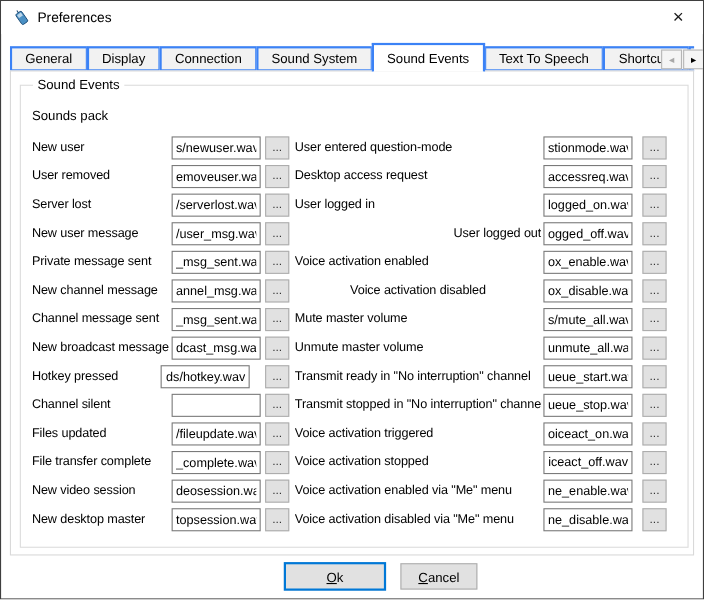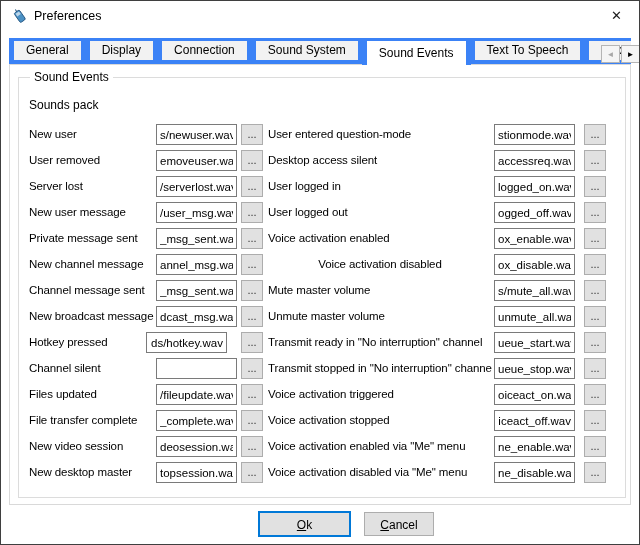--- a/index.html
+++ b/index.html
@@ -5,21 +5,21 @@
   html,body{margin:0;padding:0;}
   body{width:640px;height:545px;font-family:"Liberation Sans",sans-serif;-webkit-font-smoothing:antialiased;}
   .window{position:relative;width:638px;height:543px;background:#ffffff;border:1px solid #3f3f3f;overflow:hidden;}
   
   .titlebar{position:absolute;left:0;top:0;width:100%;height:30px;background:#ffffff;}
   .app-icon{position:absolute;left:10px;top:7px;width:16px;height:16px;}
   .title{position:absolute;left:33px;top:0;line-height:30px;font-size:12.5px;color:#000;}
   .close-btn{position:absolute;right:0;top:0;width:45px;height:30px;text-align:center;line-height:30px;font-size:13px;color:#1a1a1a;cursor:default;}
   
   .tabstrip{position:absolute;left:8px;top:37px;width:622px;height:27px;display:flex;align-items:flex-end;overflow:hidden;}
-  .tab{height:19px;line-height:19px;padding:0 12px;background:#f2f2f2;border:5px solid #3b82f6;font-size:12px;color:#000;white-space:nowrap;margin-right:-1px;z-index:1;}
+  .tab{height:19px;line-height:19px;padding:0 12px;background:#f2f2f2;border:2px solid #3b82f6;font-size:12px;color:#000;white-space:nowrap;margin-right:-1px;z-index:1;}
   .tab.active{height:24px;line-height:24px;background:#ffffff;border-bottom:1px solid #ffffff;margin-bottom:-1px;z-index:3;}
   .tab-scroll{position:absolute;top:44px;width:19px;height:18px;background:#f5f5f5;border:1px solid #b5b5b5;font-size:8px;text-align:center;line-height:17px;z-index:6;padding:0;}
   .tab-scroll.left{left:600px;color:#a8a8a8;}
   .tab-scroll.right{left:620px;color:#000;}
   
   .pane{position:absolute;left:8px;top:63px;width:620px;height:439px;background:#ffffff;border:1px solid #d9d9d9;z-index:2;}
   .groupbox{position:absolute;left:8px;top:12px;width:606px;height:419px;border:1px solid #dcdcdc;}
   .group-legend{position:absolute;left:11px;top:-8px;background:#ffffff;padding:0 4px;font-size:12px;color:#000;}
   .sp-label{position:absolute;left:19px;top:30px;height:20px;line-height:20px;font-size:12px;color:#000;}
   .combo{position:absolute;left:86px;top:30px;width:70px;height:21px;box-sizing:border-box;border:1px solid #7a7a7a;background:#f0f0f0;font-size:12px;line-height:19px;padding-left:6px;cursor:default;}
@@ -108,27 +108,27 @@
         <button class="browse-btn" style="left: 231px; top: 345px;">...</button>
         <div class="row-label" style="left: 19px; top: 371px; width: 126px;">New video session</div>
         <input class="row-input" value="deosession.wav" style="left: 146px; top: 371px;">
         <button class="browse-btn" style="left: 231px; top: 371px;">...</button>
         <div class="row-label" style="left: 19px; top: 397px; width: 126px;">New desktop master</div>
         <input class="row-input" value="topsession.wav" style="left: 146px; top: 397px;">
         <button class="browse-btn" style="left: 231px; top: 397px;">...</button>
         <div class="row-label" style="left: 258px; top: 59px; width: 224px;">User entered question-mode</div>
         <input class="row-input" value="stionmode.wav" style="left: 484px; top: 59px;">
         <button class="browse-btn" style="left: 574px; top: 59px;">...</button>
-        <div class="row-label" style="left: 258px; top: 85px; width: 224px;">Desktop access silent</div>
+        <div class="row-label" style="left: 258px; top: 85px; width: 224px;">Desktop access request</div>
         <input class="row-input" value="accessreq.wav" style="left: 484px; top: 85px;">
         <button class="browse-btn" style="left: 574px; top: 85px;">...</button>
         <div class="row-label" style="left: 258px; top: 111px; width: 224px;">User logged in</div>
         <input class="row-input" value="logged_on.wav" style="left: 484px; top: 111px;">
         <button class="browse-btn" style="left: 574px; top: 111px;">...</button>
-        <div class="row-label" style="left: 258px; top: 137px; width: 224px;">User logged out</div>
+        <div class="row-label" style="left: 258px; top: 137px; width: 224px; text-align: right;">User logged out</div>
         <input class="row-input" value="ogged_off.wav" style="left: 484px; top: 137px;">
         <button class="browse-btn" style="left: 574px; top: 137px;">...</button>
         <div class="row-label" style="left: 258px; top: 163px; width: 224px;">Voice activation enabled</div>
         <input class="row-input" value="ox_enable.wav" style="left: 484px; top: 163px;">
         <button class="browse-btn" style="left: 574px; top: 163px;">...</button>
         <div class="row-label" style="left: 258px; top: 189px; width: 224px; text-align: center;">Voice activation disabled</div>
         <input class="row-input" value="ox_disable.wav" style="left: 484px; top: 189px;">
         <button class="browse-btn" style="left: 574px; top: 189px;">...</button>
         <div class="row-label" style="left: 258px; top: 215px; width: 224px;">Mute master volume</div>
         <input class="row-input" value="s/mute_all.wav" style="left: 484px; top: 215px;">

